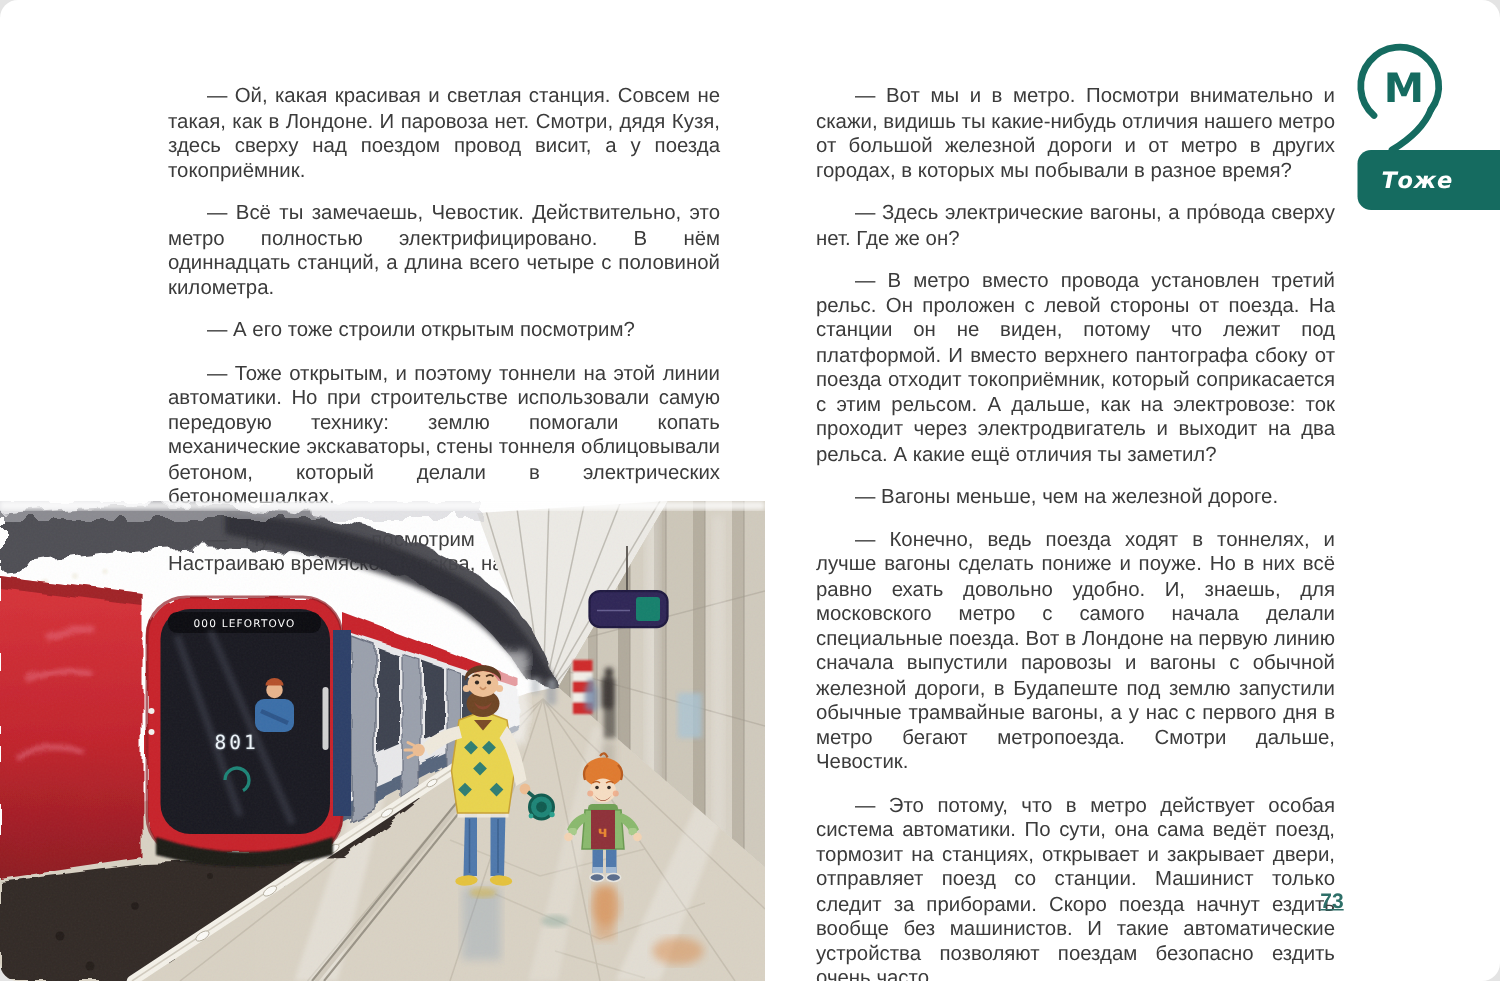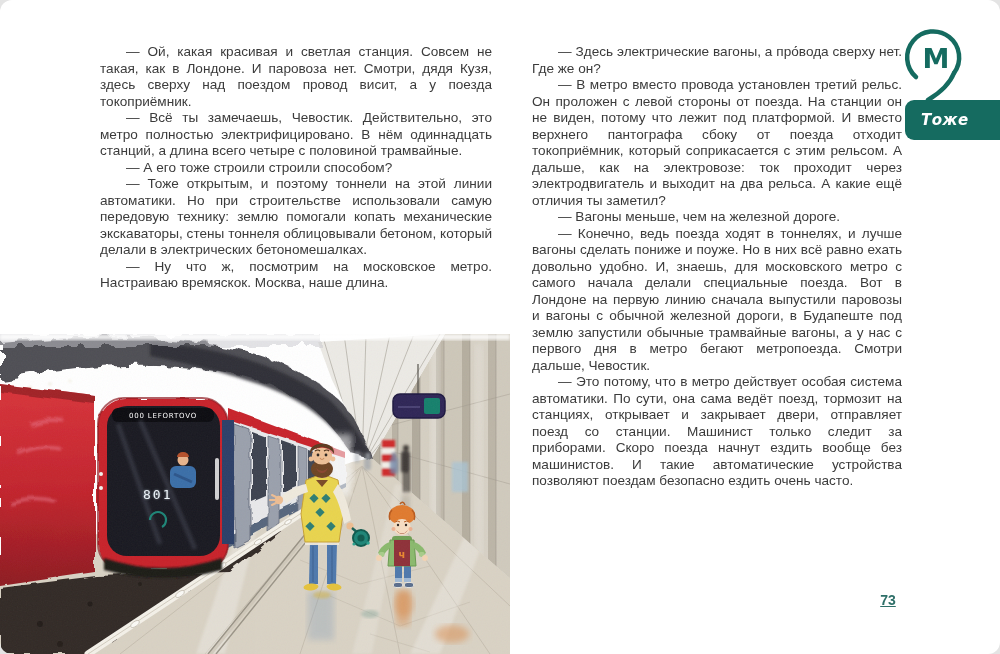--- a/index.html
+++ b/index.html
@@ -5,21 +5,21 @@
   html,body{margin:0;padding:0;background:#e4e4e4;}
   .spread{
     position:absolute; left:0; top:0; width:1000px; height:654px;
     background:#ffffff; border-radius:12px; overflow:hidden;
     font-family:"Liberation Sans",sans-serif;
   }
   .textcol{
     position:absolute; top:44px; color:#3b3b3b;
     font-size:13.6px; line-height:16.5px; text-align:justify;
   }
-  .textcol p{margin:0; text-indent:26px;}
+  .textcol p{margin:12px; text-indent:26px;}
   .col-left{left:100px; width:392px;}
   .col-right{left:532px; width:370px;}
   .pagenum{
     position:absolute; left:866px; top:592px; width:44px;
     color:#2e6f68; font-size:14px; font-weight:bold; text-align:center;text-decoration:underline;
   }
   .metro-tab{
     position:absolute; left:905px; top:100px; width:100px; height:40px;
     background:#156b60; border-radius:9px 0 0 9px;
     color:#ffffff; font-family:"DejaVu Sans",sans-serif;
@@ -29,27 +29,28 @@
   .metro-logo{position:absolute; left:901px; top:22px; width:74px; height:80px;}
   .illustration{position:absolute; left:0; top:334px; width:510px; height:320px;}
 </style>
 </head>
 <body>
 
 <div class="spread">
 
   <div class="textcol col-left">
     <p>— Ой, какая красивая и светлая станция. Совсем не такая, как в Лондоне. И паровоза нет. Смотри, дядя Кузя, здесь сверху над поездом провод висит, а у поезда токоприёмник.</p>
-    <p>— Всё ты замечаешь, Чевостик. Действительно, это метро полностью электрифицировано. В нём одиннадцать станций, а длина всего четыре с половиной трамвайные.</p>
-    <p>— А его тоже строили строили способом?</p>
+    <p>— Всё ты замечаешь, Чевостик. Действительно, это метро полностью электрифицировано. В нём одиннадцать станций, а длина всего четыре с половиной километра.</p>
+    <p>— А его тоже строили открытым посмотрим?</p>
     <p>— Тоже открытым, и поэтому тоннели на этой линии автоматики. Но при строительстве использовали самую передовую технику: землю помогали копать механические экскаваторы, стены тоннеля облицовывали бетоном, который делали в электрических бетономешалках.</p>
     <p>— Ну что ж, посмотрим на московское метро. Настраиваю времяскок. Москва, наше длина.</p>
   </div>
 
   <div class="textcol col-right">
+    <p>— Вот мы и в метро. Посмотри внимательно и скажи, видишь ты какие-нибудь отличия нашего метро от большой железной дороги и от метро в других городах, в которых мы побывали в разное время?</p>
     <p>— Здесь электрические вагоны, а про́вода сверху нет. Где же он?</p>
     <p>— В метро вместо провода установлен третий рельс. Он проложен с левой стороны от поезда. На станции он не виден, потому что лежит под платформой. И вместо верхнего пантографа сбоку от поезда отходит токоприёмник, который соприкасается с этим рельсом. А дальше, как на электровозе: ток проходит через электродвигатель и выходит на два рельса. А какие ещё отличия ты заметил?</p>
     <p>— Вагоны меньше, чем на железной дороге.</p>
     <p>— Конечно, ведь поезда ходят в тоннелях, и лучше вагоны сделать пониже и поуже. Но в них всё равно ехать довольно удобно. И, знаешь, для московского метро с самого начала делали специальные поезда. Вот в Лондоне на первую линию сначала выпустили паровозы и вагоны с обычной железной дороги, в Будапеште под землю запустили обычные трамвайные вагоны, а у нас с первого дня в метро бегают метропоезда. Смотри дальше, Чевостик.</p>
     <p>— Это потому, что в метро действует особая система автоматики. По сути, она сама ведёт поезд, тормозит на станциях, открывает и закрывает двери, отправляет поезд со станции. Машинист только следит за приборами. Скоро поезда начнут ездить вообще без машинистов. И такие автоматические устройства позволяют поездам безопасно ездить очень часто.</p>
   </div>
 
   <div class="pagenum">73</div>
 
   <div class="metro-tab">

